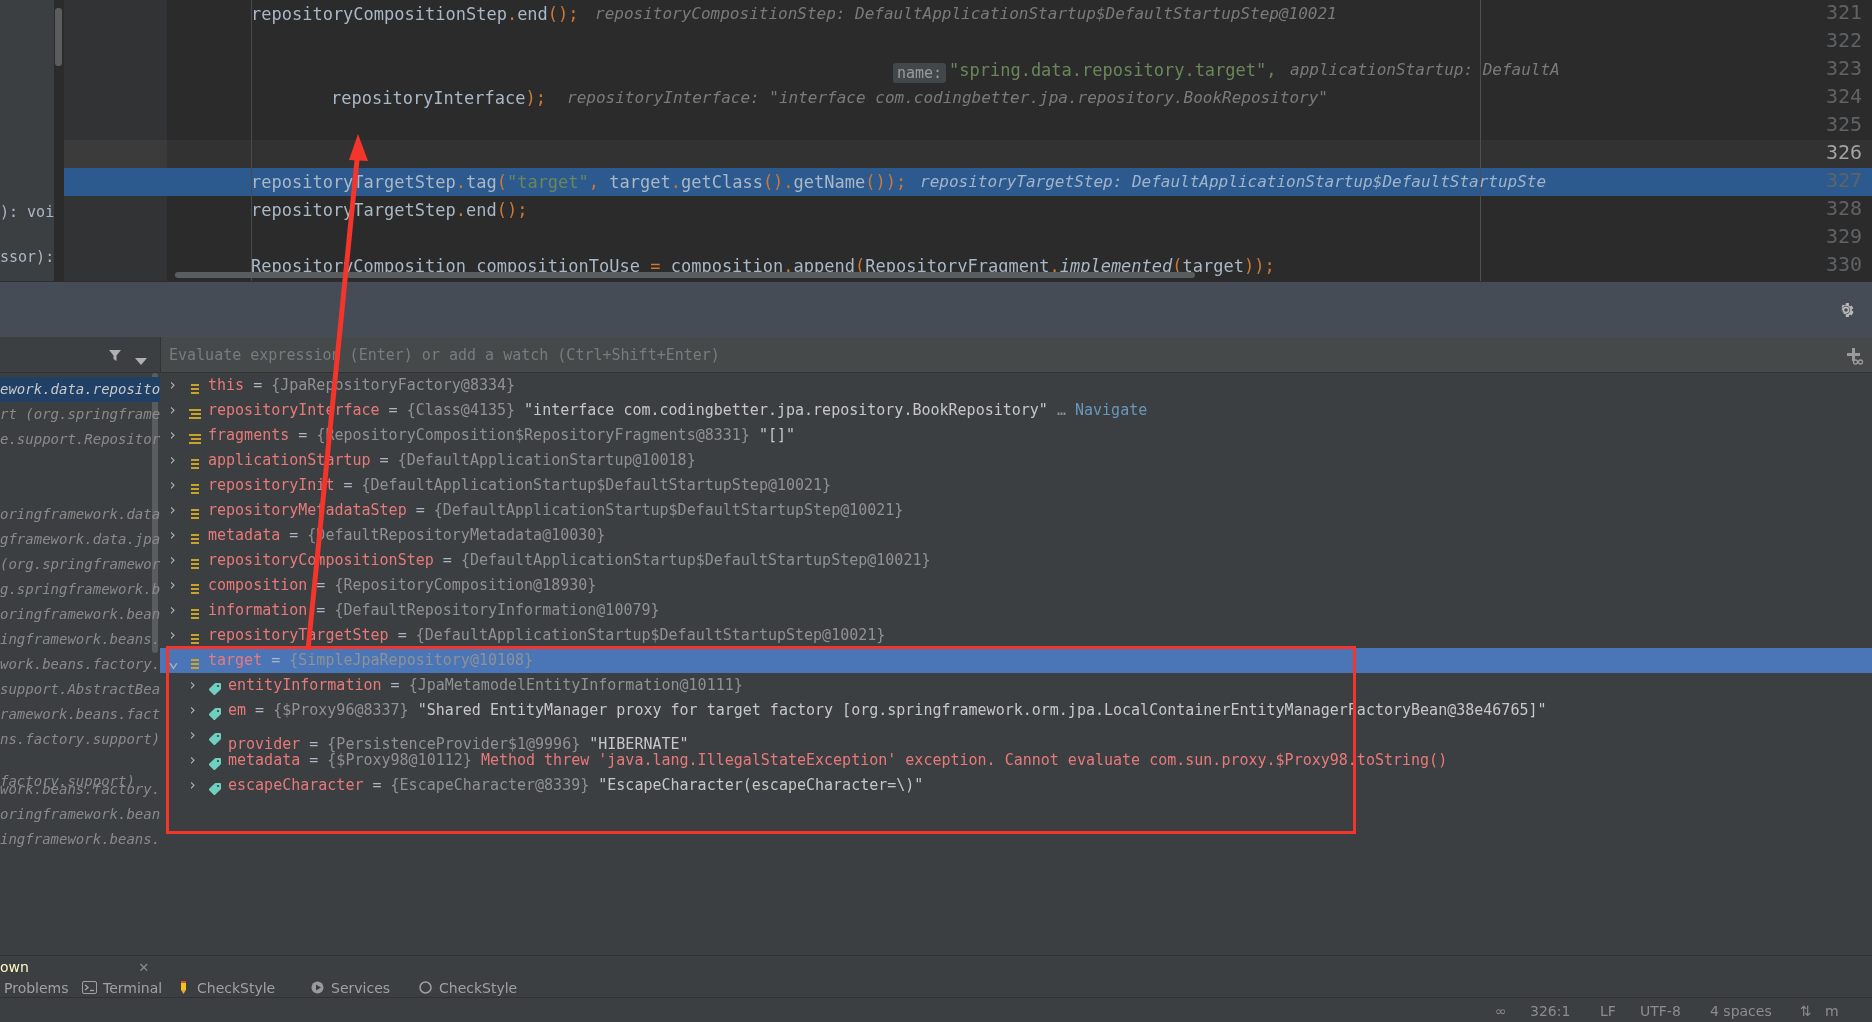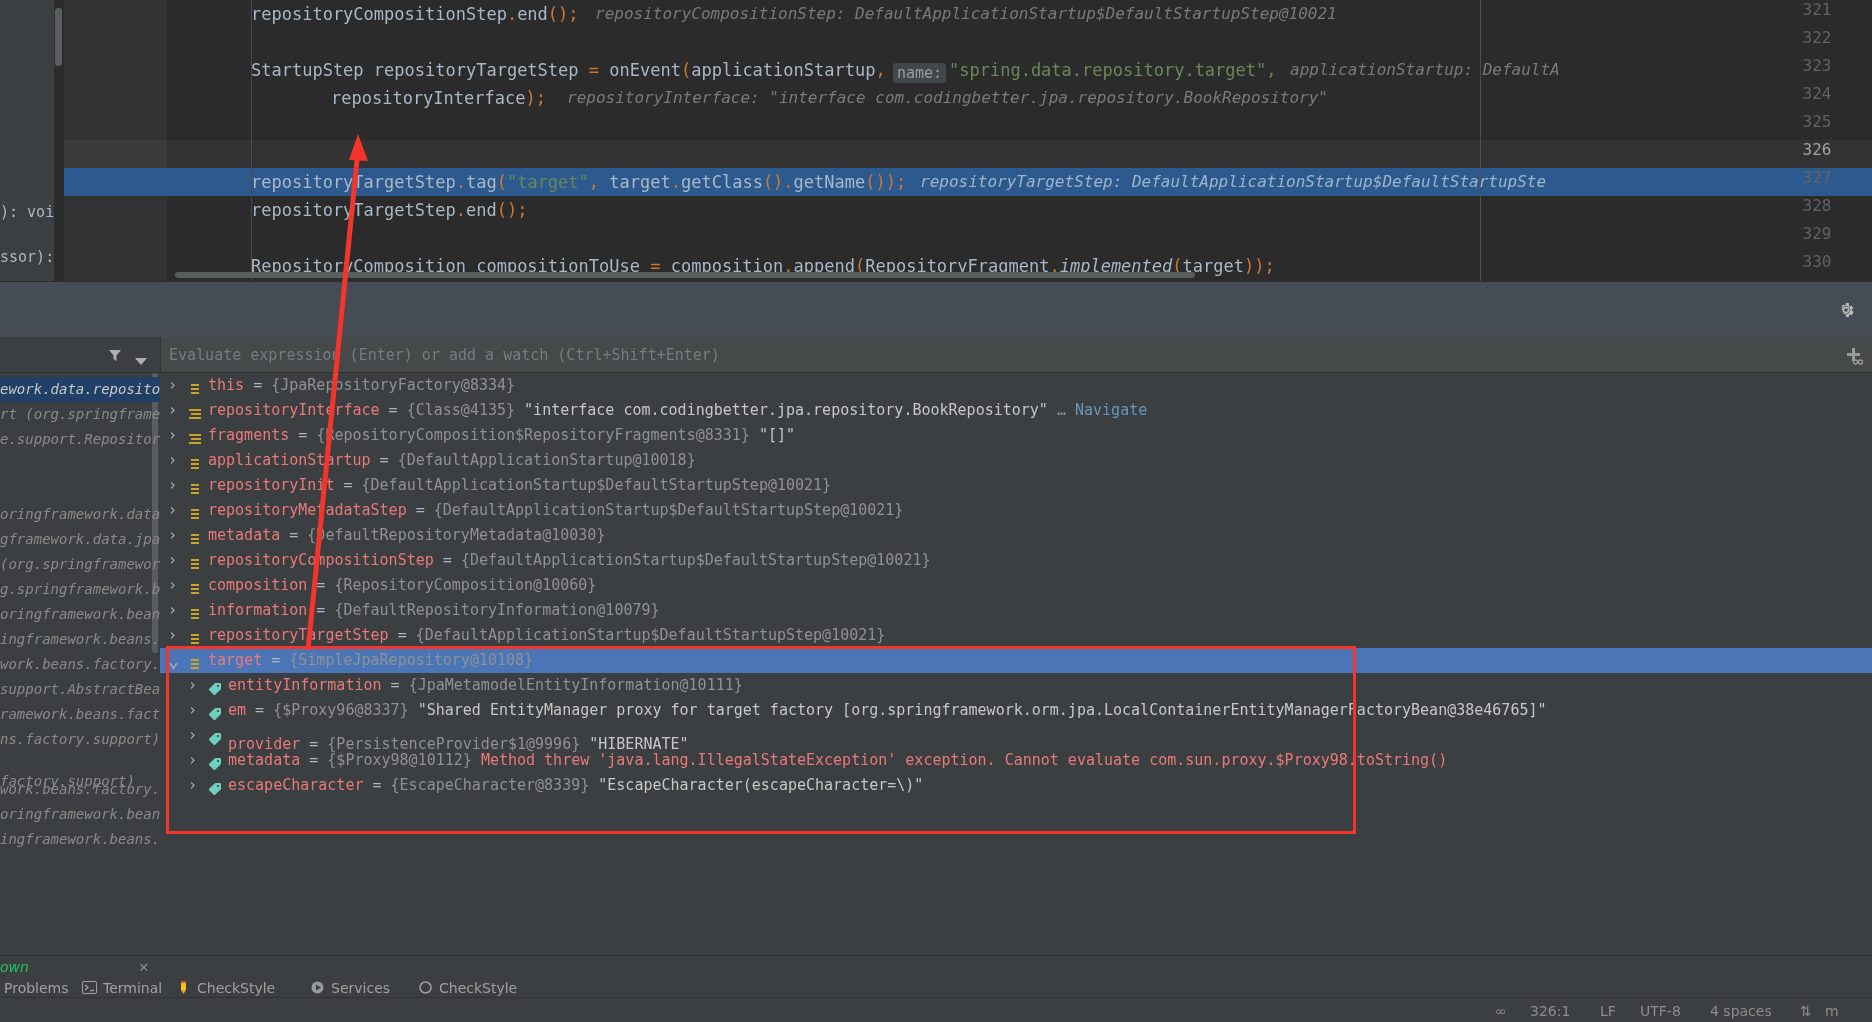--- a/index.html
+++ b/index.html
@@ -48,23 +48,23 @@
   .gutter {
     position: absolute; left: 64px; top: 0; width: 103px; height: 281px;
     background: #313335;
   }
   .gutter-extra {
     position: absolute; left: 167px; top: 0; width: 41px; height: 281px;
     background: #2b2b2b;
   }
   .linenum {
     position: absolute; right: 10px;
-    color: #606366; font-size: 16px;
+    color: #606366; font-size: 20px;
     font-family: "DejaVu Sans Mono","Liberation Mono",monospace;
-    text-align: center; width: 90px;
+    text-align: right; width: 90px;
   }
   .linenum.current { color: #a4a3a3; }
   .codeline {
     position: absolute; left: 208px;
     font-size: 17px; line-height: 28px;
     white-space: pre;
     font-family: "DejaVu Sans Mono","Liberation Mono",monospace;
     color: #a9b7c6;
   }
   .row-exec {
@@ -204,23 +204,22 @@
   
   .bottom-strip {
     position: absolute; left: 0; top: 955px;
     width: 1872px; height: 42px;
     background: #3c3f41;
     border-top: 1px solid #323232;
   }
   .left-tool-label {
     position: absolute; left: 0; top: 0;
     width: 174px; height: 22px;
-    color: #22c55e; font-size: 14px; line-height: 22px;
+    color: #fef9c3; font-size: 14px; line-height: 22px;
     font-family: "DejaVu Sans","Liberation Sans",sans-serif;
-    font-style: italic;
   }
   .close-x {
     position: absolute; left: 139px; top: 3px;
     color: #8a8a8a; font-size: 16px; line-height: 16px;
   }
   .tool-tabs {
     position: absolute; left: 0; top: 22px;
     height: 20px;
   }
   .tool-tab {
@@ -274,21 +273,20 @@
     <div class="linenum" style="top:112px;">325</div>
     <div class="linenum current" style="top:140px;">326</div>
     <div class="linenum" style="top:168px;">327</div>
     <div class="linenum" style="top:196px;">328</div>
     <div class="linenum" style="top:224px;">329</div>
     <div class="linenum" style="top:252px;">330</div>
 
     <div class="codeline" style="top:0px; left:251px;"><span class="tok-ident">repositoryCompositionStep</span><span class="tok-punct">.</span><span class="tok-ident">end</span><span class="tok-punct">();</span></div>
     <div class="codeline hint" style="top:0px; left:595px; font-size:16px;">repositoryCompositionStep: DefaultApplicationStartup$DefaultStartupStep@10021</div>
 
-    <div class="codeline" style="top:56px; left:251px;"><span class="tok-type">StartupStep</span> <span class="tok-ident">repositoryTargetStep</span> <span class="tok-punct">=</span> <span class="tok-ident">onEvent</span><span class="tok-punct">(</span><span class="tok-ident">applicationStartup</span><span class="tok-punct">,</span></div>
     <div class="codeline" style="top:58px; left:893px;"><span class="hint-param">name:</span></div>
     <div class="codeline tok-str" style="top:56px; left:949px;">"spring.data.repository.target",</div>
     <div class="codeline hint" style="top:56px; left:1290px; font-size:16px;">applicationStartup: DefaultA</div>
 
     <div class="codeline" style="top:84px; left:331px;"><span class="tok-ident">repositoryInterface</span><span class="tok-punct">);</span></div>
     <div class="codeline hint" style="top:84px; left:567px; font-size:16px;">repositoryInterface: "interface com.codingbetter.jpa.repository.BookRepository"</div>
 
 
     <div class="codeline" style="top:168px; left:251px;"><span class="tok-ident">repositoryTargetStep</span><span class="tok-punct">.</span><span class="tok-ident">tag</span><span class="tok-punct">(</span><span class="tok-str">"target"</span><span class="tok-punct">,</span> <span class="tok-ident">target</span><span class="tok-punct">.</span><span class="tok-ident">getClass</span><span class="tok-punct">().</span><span class="tok-ident">getName</span><span class="tok-punct">());</span></div>
     <div class="codeline hint" style="top:168px; left:920px; font-size:16px; color:#9fb4c9;">repositoryTargetStep: DefaultApplicationStartup$DefaultStartupSte</div>
@@ -432,21 +430,21 @@
             </svg></span>
           <span style="position: absolute; left: 48px; top: 0px;"><span class="vname">repositoryCompositionStep</span><span class="veq"> = </span><span class="vtype">{DefaultApplicationStartup$DefaultStartupStep@10021}</span></span>
         </div>
         <div class="var-row" style="top: 200px;">
           <span class="arrow" style="left: 8px; font-size: 15px;">›</span>
           <span class="vicon" style="left: 28px;"><svg width="14" height="14" viewBox="0 0 14 14">
               <rect x="3" y="2" width="8" height="2" fill="#c9a227"></rect>
               <rect x="3" y="6" width="8" height="2" fill="#c9a227"></rect>
               <rect x="3" y="10" width="8" height="2" fill="#c9a227"></rect>
             </svg></span>
-          <span style="position: absolute; left: 48px; top: 0px;"><span class="vname">composition</span><span class="veq"> = </span><span class="vtype">{RepositoryComposition@10060}</span></span>
+          <span style="position: absolute; left: 48px; top: 0px;"><span class="vname">composition</span><span class="veq"> = </span><span class="vtype">{RepositoryComposition@18930}</span></span>
         </div>
         <div class="var-row" style="top: 225px;">
           <span class="arrow" style="left: 8px; font-size: 15px;">›</span>
           <span class="vicon" style="left: 28px;"><svg width="14" height="14" viewBox="0 0 14 14">
               <rect x="3" y="2" width="8" height="2" fill="#c9a227"></rect>
               <rect x="3" y="6" width="8" height="2" fill="#c9a227"></rect>
               <rect x="3" y="10" width="8" height="2" fill="#c9a227"></rect>
             </svg></span>
           <span style="position: absolute; left: 48px; top: 0px;"><span class="vname">information</span><span class="veq"> = </span><span class="vtype">{DefaultRepositoryInformation@10079}</span></span>
         </div>

